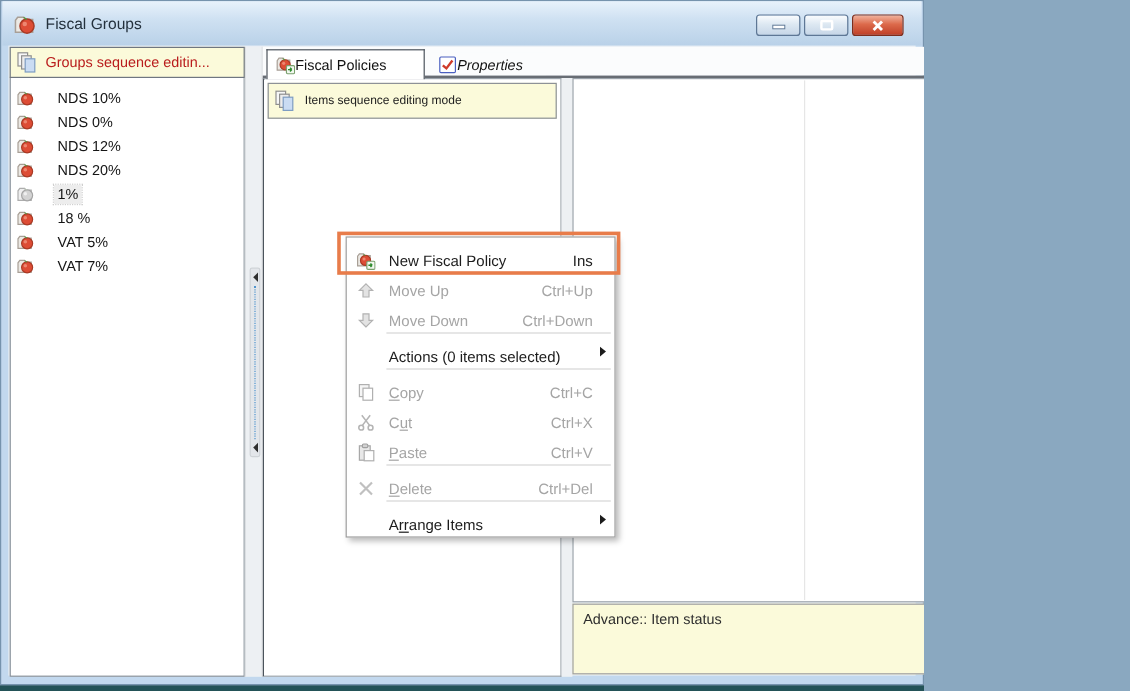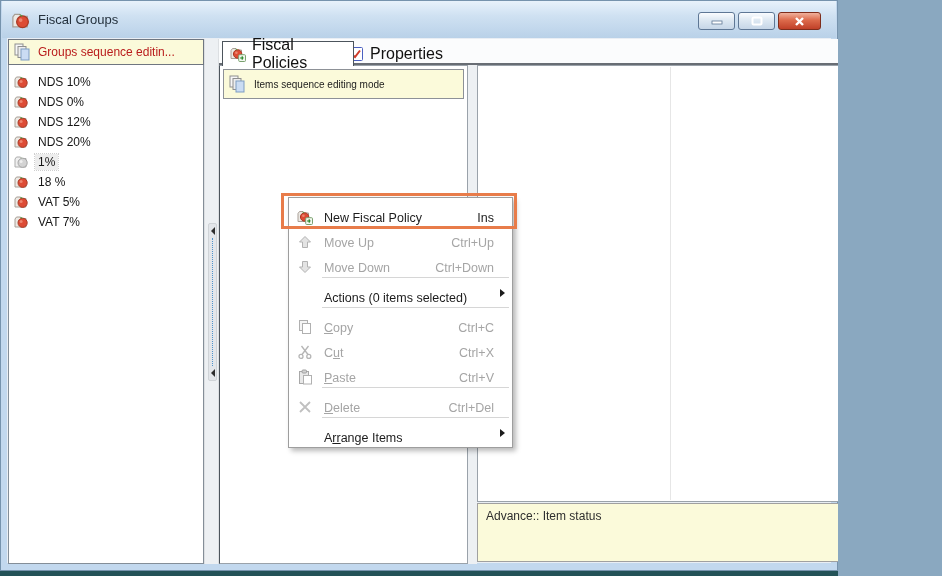--- a/index.html
+++ b/index.html
@@ -1,19 +1,19 @@
 <!DOCTYPE html>
 <html><head>
 <meta charset="utf-8">
 <style>
   * { margin:0; padding:0; box-sizing:border-box; }
   body { font-family:"Liberation Sans", sans-serif; background:#8aa8c0; }
   u { text-decoration:underline; }
 
-  .screen { position:relative; width:838px; height:576px; overflow:hidden; background:#c8dcef;padding-left:40px; }
+  .screen { position:relative; width:770px; height:576px; overflow:hidden; background:#c8dcef;padding-left:40px; }
   .taskbar-edge { position:absolute; left:0; right:0; bottom:0; height:6px; background:#235257; border-top:1px solid #143a3f; }
 
   .window { position:absolute; left:0; top:0; right:0; bottom:5px; background:#c2d8ee; border:1px solid #7693ad; }
 
   .titlebar { position:absolute; left:1px; top:0; right:1px; height:37px;
     background:linear-gradient(#e8f2fb, #cfe1f2 40%, #b9d1e8); display:flex; align-items:center; padding-left:9px; }
   .title-icon svg { width:20px; height:20px; display:block; }
   .title-text { margin-left:7px; font-size:13px; color:#24313d; }
   .win-controls { position:absolute; right:15px; top:11px; display:flex; gap:3px; }
   .wbtn { width:37px; height:18px; border:1px solid #5e7795; border-radius:3px; cursor:default;
@@ -21,40 +21,40 @@
   .wbtn.close { width:43px; background:linear-gradient(#f0b19c, #dc6a4b 45%, #c04028); border-color:#7e2d1c; }
   .wbtn svg { display:block; }
 
   .client { position:absolute; left:6px; top:37px; right:6px; bottom:7px; background:#e9eef4; }
 
   
   .left-header { position:absolute; left:7px; top:38px; width:196px; height:26px; background:#fbfada;
     border:1px solid #6f7680; display:flex; align-items:center; gap:6px; padding:0 5px; font-size:12px; color:#b91c1c; z-index:3; }
   .left-list { position:absolute; left:7px; top:63px; width:196px; height:500px; background:#fff;
     border:1px solid #848e98; padding-top:7px; overflow:hidden; }
-  .lrow { height:20px; display:flex; align-items:center; gap:5px; padding-left:5px; font-size:12px; color:#151515; }
+  .lrow { height:20px; display:flex; align-items:center; gap:15px; padding-left:5px; font-size:12px; color:#151515; }
   .lrow .ltext { padding:1px 3px; }
   .lrow.selected .ltext { background:#ededed; outline:1px dotted #cfcfcf; }
   .ic svg { width:16px; height:16px; display:block; }
 
   
   .splitter-v { position:absolute; left:203px; top:38px; width:15px; height:525px; background:#edf0f3;
     border-left:1px solid #dcdfe2; border-right:1px solid #dcdfe2; }
   .split-handle { position:absolute; left:3px; top:184px; width:9px; height:158px; background:#e3e6ea;
     border:1px solid #cfd3d7; border-radius:2px; display:flex; flex-direction:column; align-items:center; padding:3px 0; }
   .chev { width:0; height:0; border-right:4px solid #2e2e2e; border-top:4px solid transparent; border-bottom:4px solid transparent; }
   .dotline { flex:1; width:0; border-left:1px dotted #4f94cd; margin:3px 0; }
 
   
   .tab-baseline { position:absolute; left:218px; top:62px; width:716px; height:2px; background:#686d74; z-index:1; }
   .tabstrip-bg { position:absolute; left:218px; top:38px; width:716px; height:24px; background:#fbfcfd; }
-  .tab { display:flex; align-items:center; gap:6px; font-size:16px; color:#111; }
+  .tab { display:flex; align-items:center; font-size:12px; color:#111; }
   .tab.active { position:absolute; left:221px; top:40px; width:132px; height:25px; background:#fff;
     border:1px solid #4c545c; border-bottom:none; z-index:2; padding:0 7px; }
-  .tab.inactive { position:absolute; left:341px; top:43px; width:96px; height:19px; background:#fbfcfd; padding:0 6px; z-index:0; }
+  .tab.inactive { position:absolute; left:358px; top:43px; width:96px; height:19px; background:#fbfcfd; padding:0 6px; z-index:0;font-style:italic; }
 
   
   .mid-panel { position:absolute; left:218px; top:64px; width:249px; height:499px; background:#fff;
     border:1px solid #9aa2aa; border-left:1px solid #4c545c; z-index:0; }
   .mid-header { position:absolute; left:3px; top:3px; right:3px; height:30px; background:#fbfada;
     border:1px solid #8d9197; display:flex; align-items:center; gap:7px; padding:0 5px; font-size:10px; color:#1c1c1c; }
   .hdr-ic svg { width:18px; height:18px; display:block; }
 
   .splitter-v2 { position:absolute; left:467px; top:64px; width:9px; height:499px; background:#edf0f3; }
 

